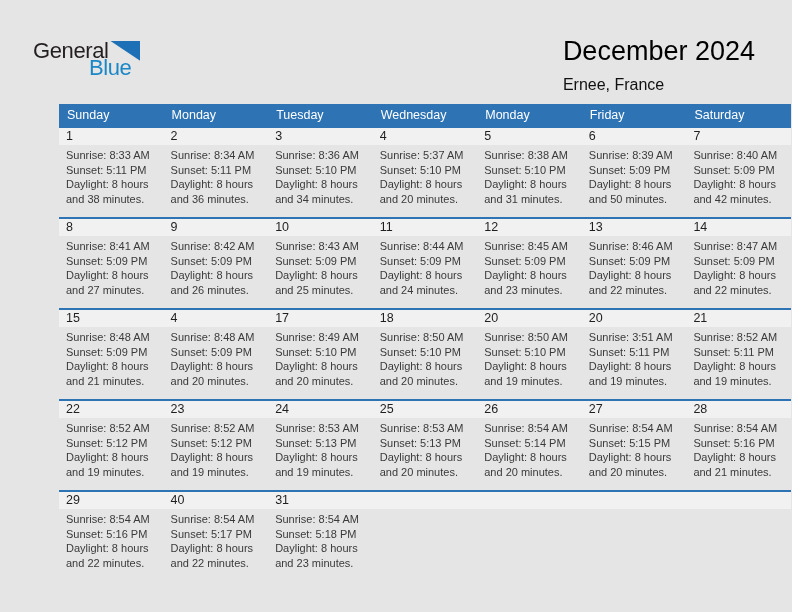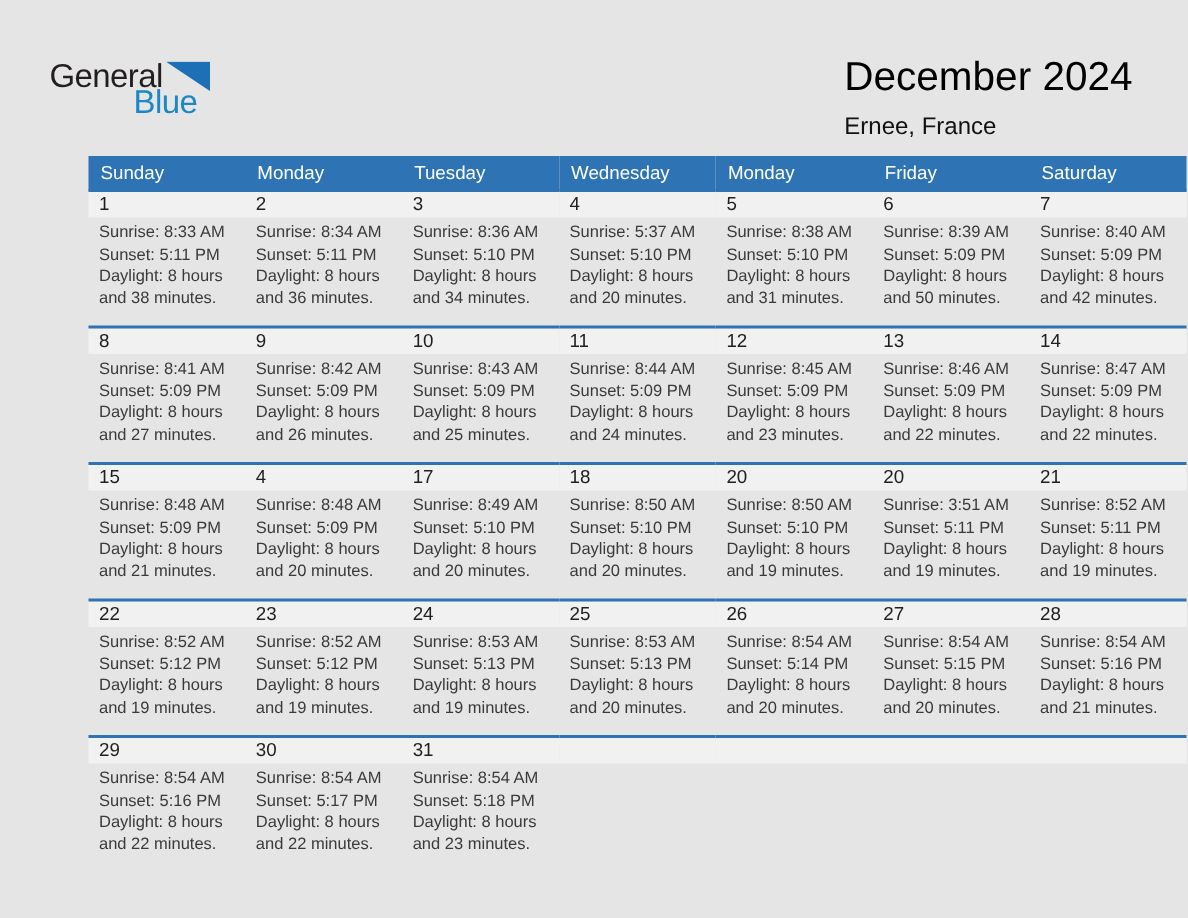--- a/index.html
+++ b/index.html
@@ -401,21 +401,21 @@
           <td>
             <div class="day-band">29</div>
             <div class="cell-lines">
               <div>Sunrise: 8:54 AM</div>
               <div>Sunset: 5:16 PM</div>
               <div>Daylight: 8 hours</div>
               <div>and 22 minutes.</div>
             </div>
           </td>
           <td>
-            <div class="day-band">30</div>
+            <div class="day-band">40</div>
             <div class="cell-lines">
               <div>Sunrise: 8:54 AM</div>
               <div>Sunset: 5:17 PM</div>
               <div>Daylight: 8 hours</div>
               <div>and 22 minutes.</div>
             </div>
           </td>
           <td>
             <div class="day-band">31</div>
             <div class="cell-lines">

